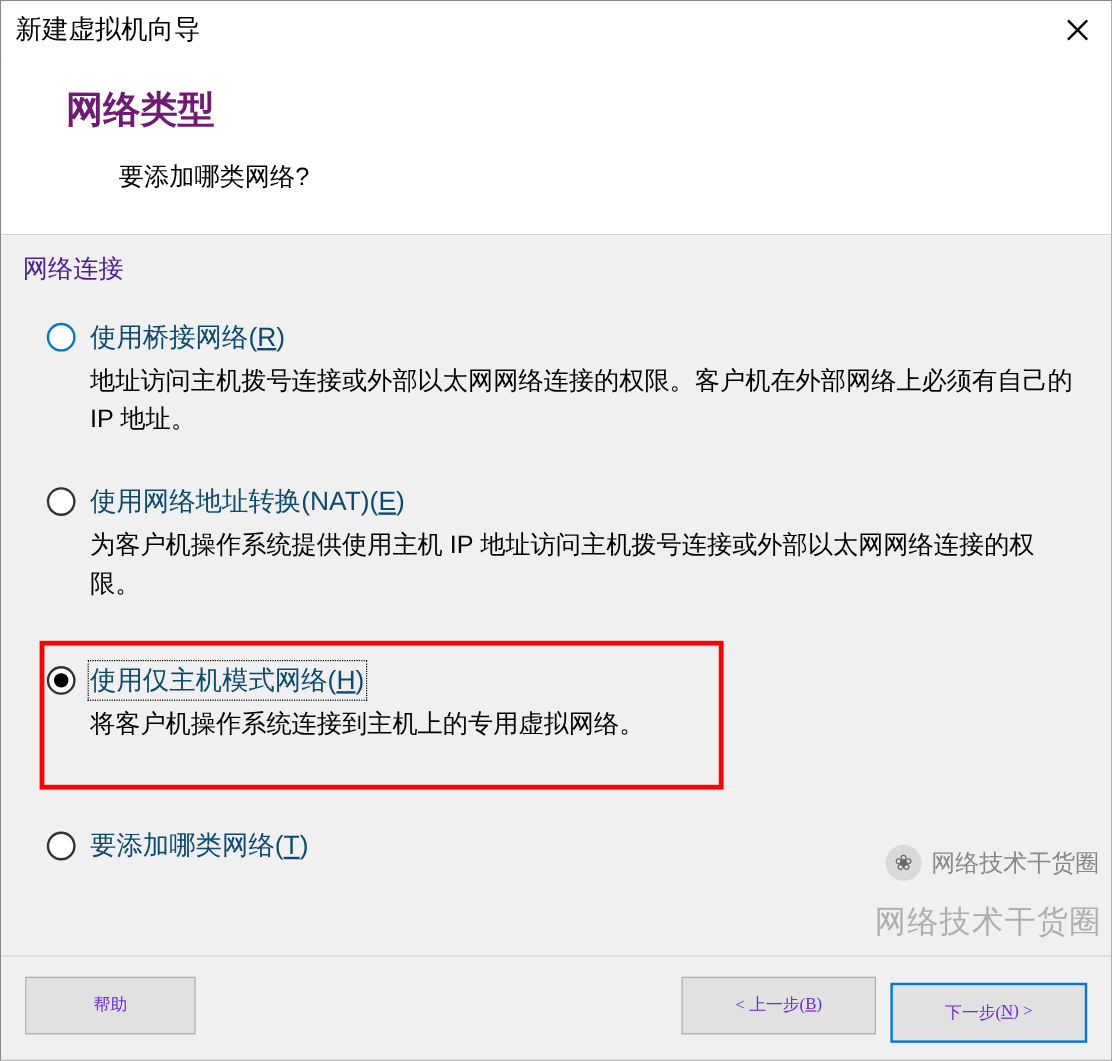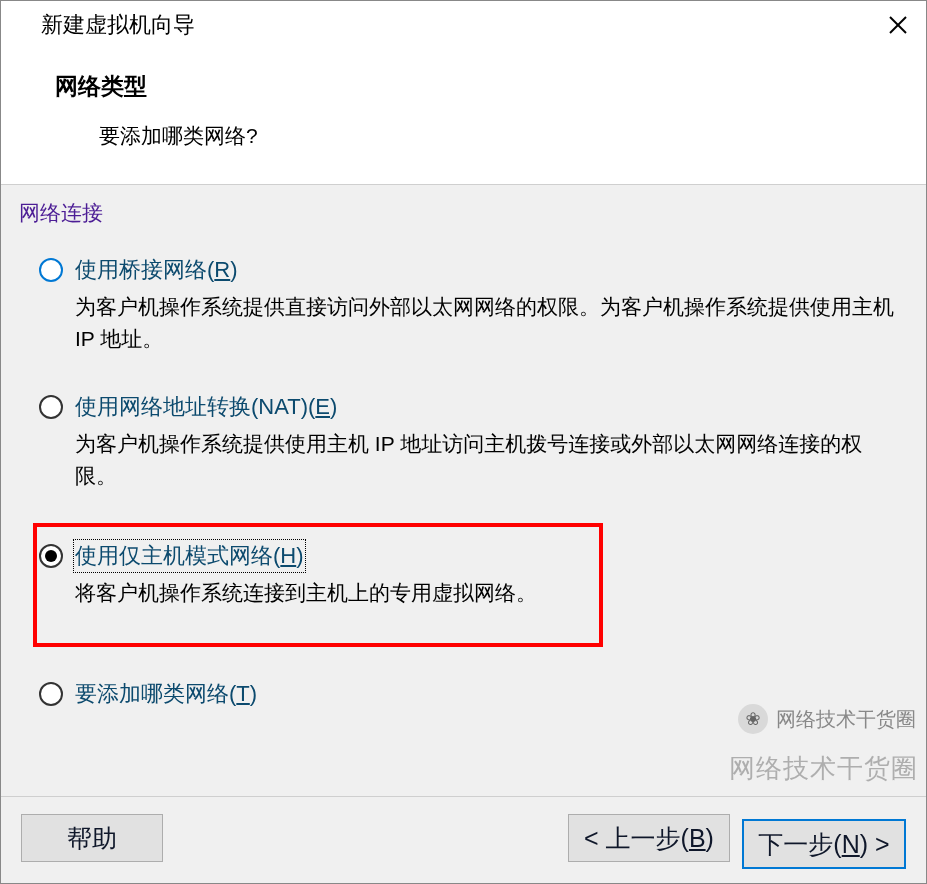--- a/index.html
+++ b/index.html
@@ -23,42 +23,41 @@
   .titlebar {
     display: flex;
     align-items: center;
     justify-content: space-between;
     padding: 6px 10px 10px 12px;
     background: #ffffff;
   }
   .titlebar .title {
     font-size: 22px;
     color: #000;
-    margin-left: 28px;
   }
   .close-btn {
     width: 36px;
     height: 36px;
     display: flex;
     align-items: center;
     justify-content: center;
     font-size: 26px;
     color: #000;
     cursor: pointer;
     user-select: none;
   }
   .header-area {
     background: #ffffff;
     padding: 18px 20px 34px 54px;
     border-bottom: 1px solid #cfcfcf;
   }
   .header-area .heading {
-    font-size: 23px;
+    font-size: 31px;
     font-weight: bold;
-    color: #000000;
+    color: #701a75;
   }
   .header-area .subheading {
     font-size: 21px;
     color: #000;
     margin-top: 20px;
     padding-left: 44px;
   }
   .body-area {
     flex: 1;
     background: #f0f0f0;
@@ -147,29 +146,30 @@
     background: #f0f0f0;
     border-top: 1px solid #cfcfcf;
     gap: 12px;
   }
   .footer .spacer {
     flex: 1;
   }
   .btn {
     min-width: 160px;
     height: 46px;
-    font-size: 25px;
-    color: #0f172a;
+    font-size: 14px;
+    color: #6d28d9;
     background: #e1e1e1;
     border: 1px solid #adadad;
     display: inline-flex;
     align-items: center;
     justify-content: center;
     cursor: pointer;
     user-select: none;
+    font-family: Liberation Serif, serif;
   }
   .btn.help {
     min-width: 140px;
   }
   .btn.default {
     border: 2px solid #0078d4;
     background: #e1e1e1;
     margin-top: 12px;
   }
   .watermark-tag {
@@ -229,21 +229,21 @@
       <div class="group-label">网络连接</div>
 
       <div class="options">
 
         <div class="option">
           <span class="radio blue"></span>
           <div class="option-text">
             <span class="option-label">
               <span>使用桥接网络(</span><span class="mn">R</span><span>)</span>
             </span>
-            <div class="option-desc">为客户机操作系统提供直接访问外部以太网网络的权限。为客户机操作系统提供使用主机 IP 地址。</div>
+            <div class="option-desc">地址访问主机拨号连接或外部以太网网络连接的权限。客户机在外部网络上必须有自己的 IP 地址。</div>
           </div>
         </div>
 
         <div class="option">
           <span class="radio"></span>
           <div class="option-text">
             <span class="option-label">
               <span>使用网络地址转换(NAT)(</span><span class="mn">E</span><span>)</span>
             </span>
             <div class="option-desc">为客户机操作系统提供使用主机 IP 地址访问主机拨号连接或外部以太网网络连接的权限。</div>

